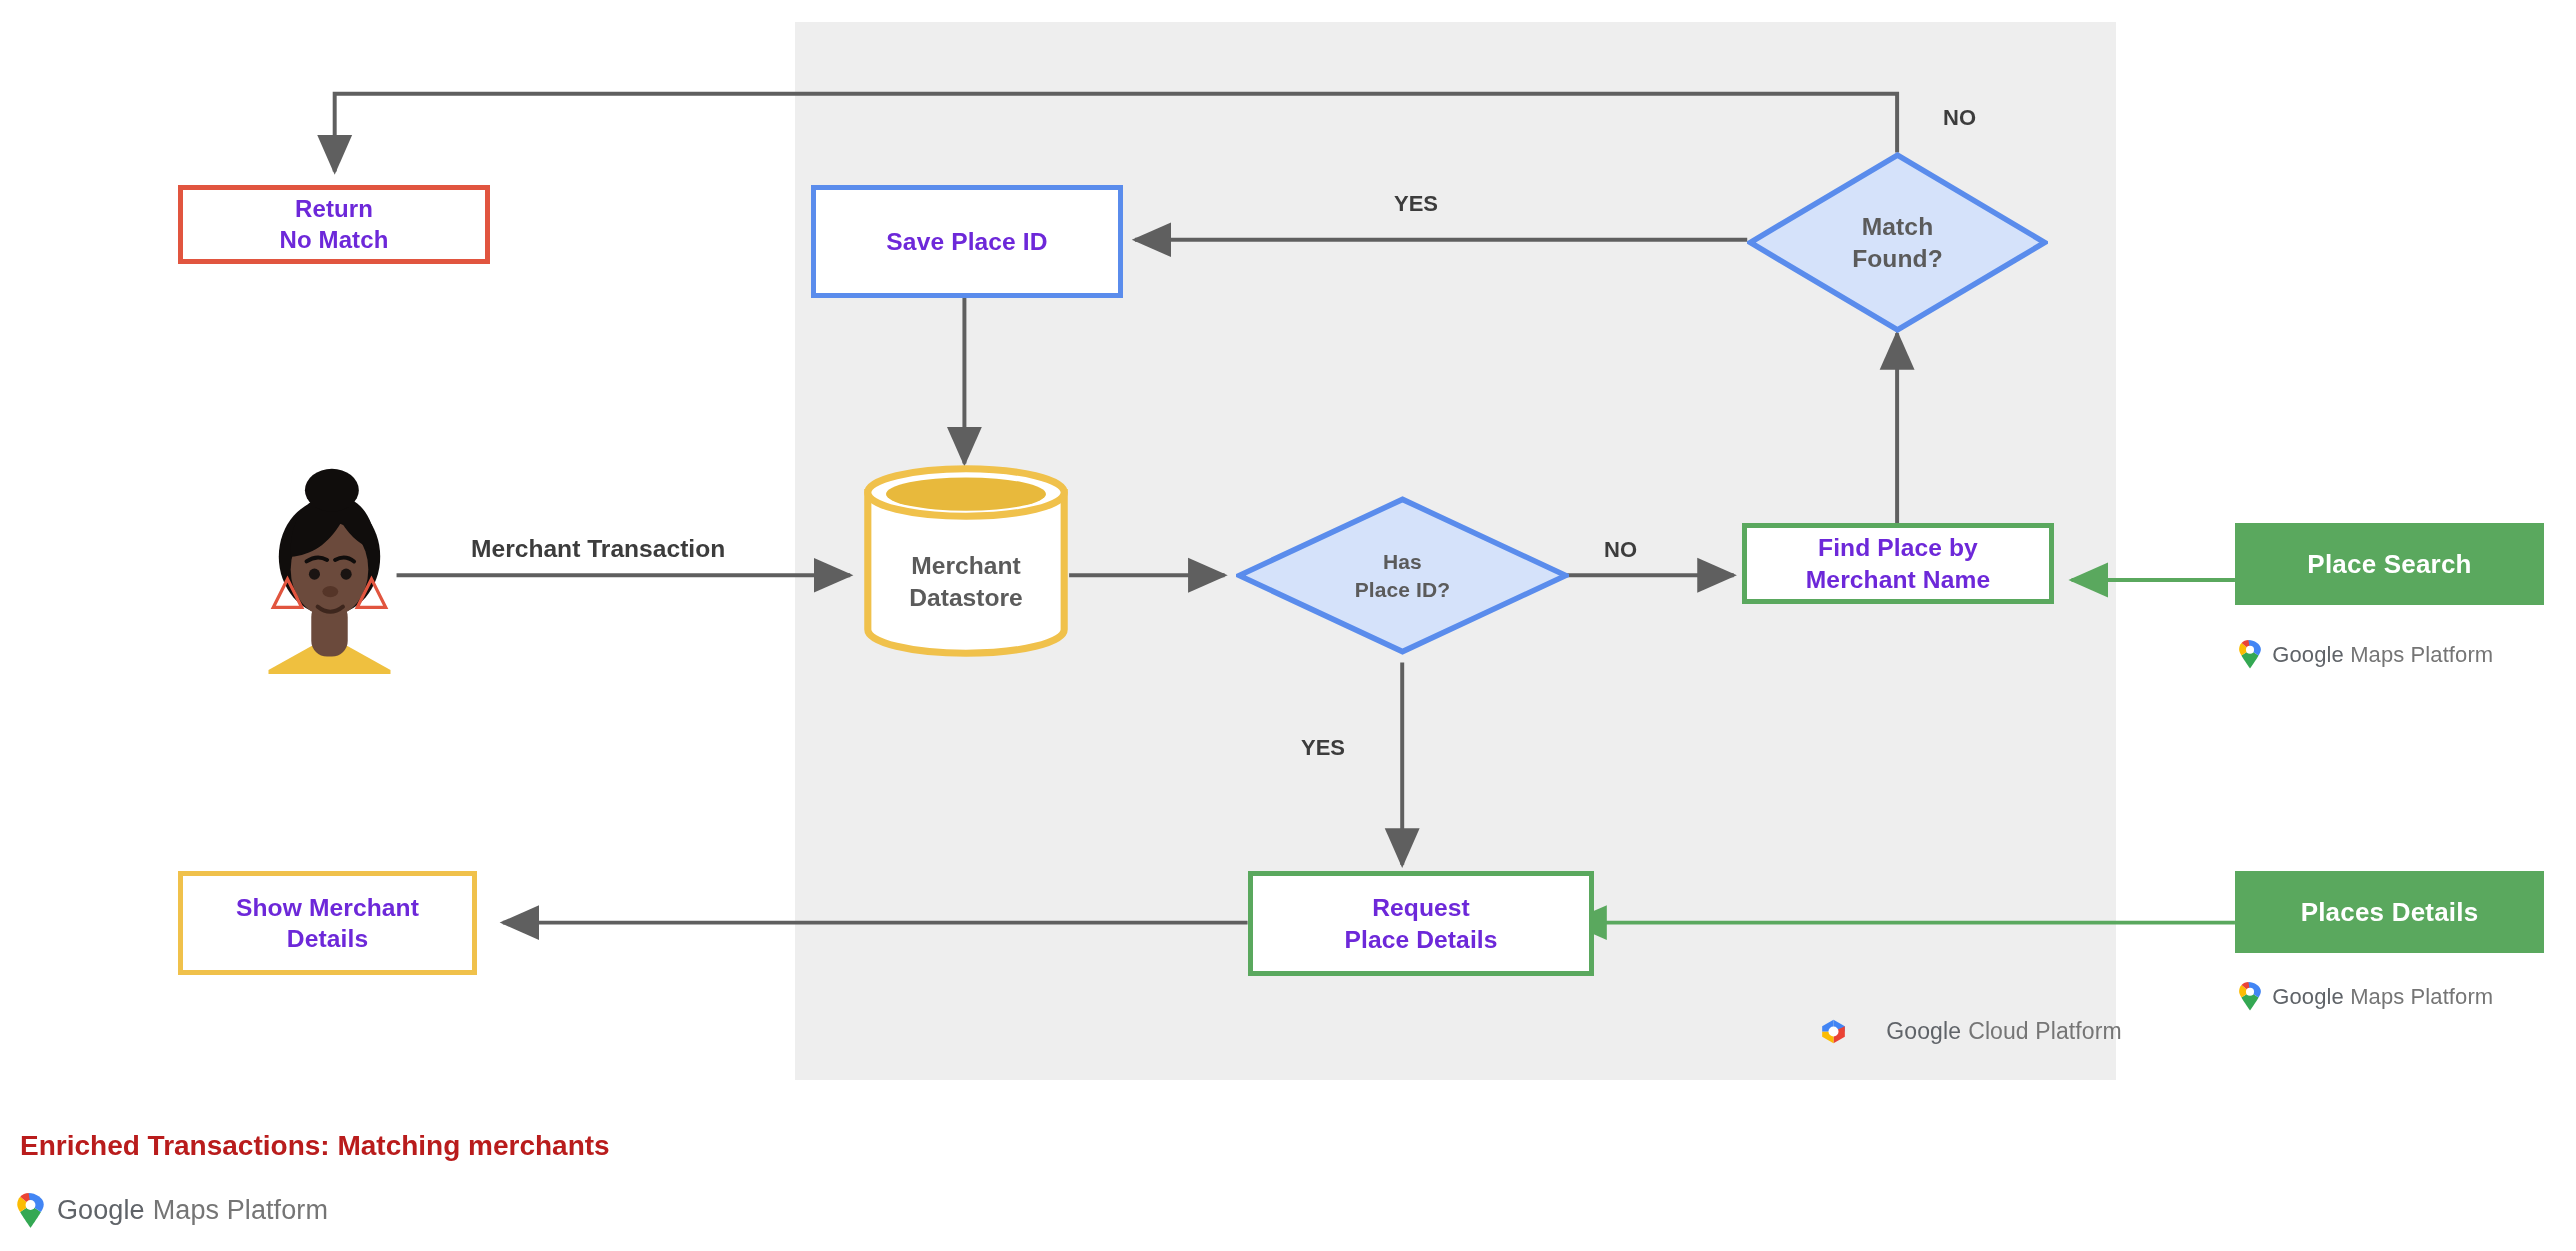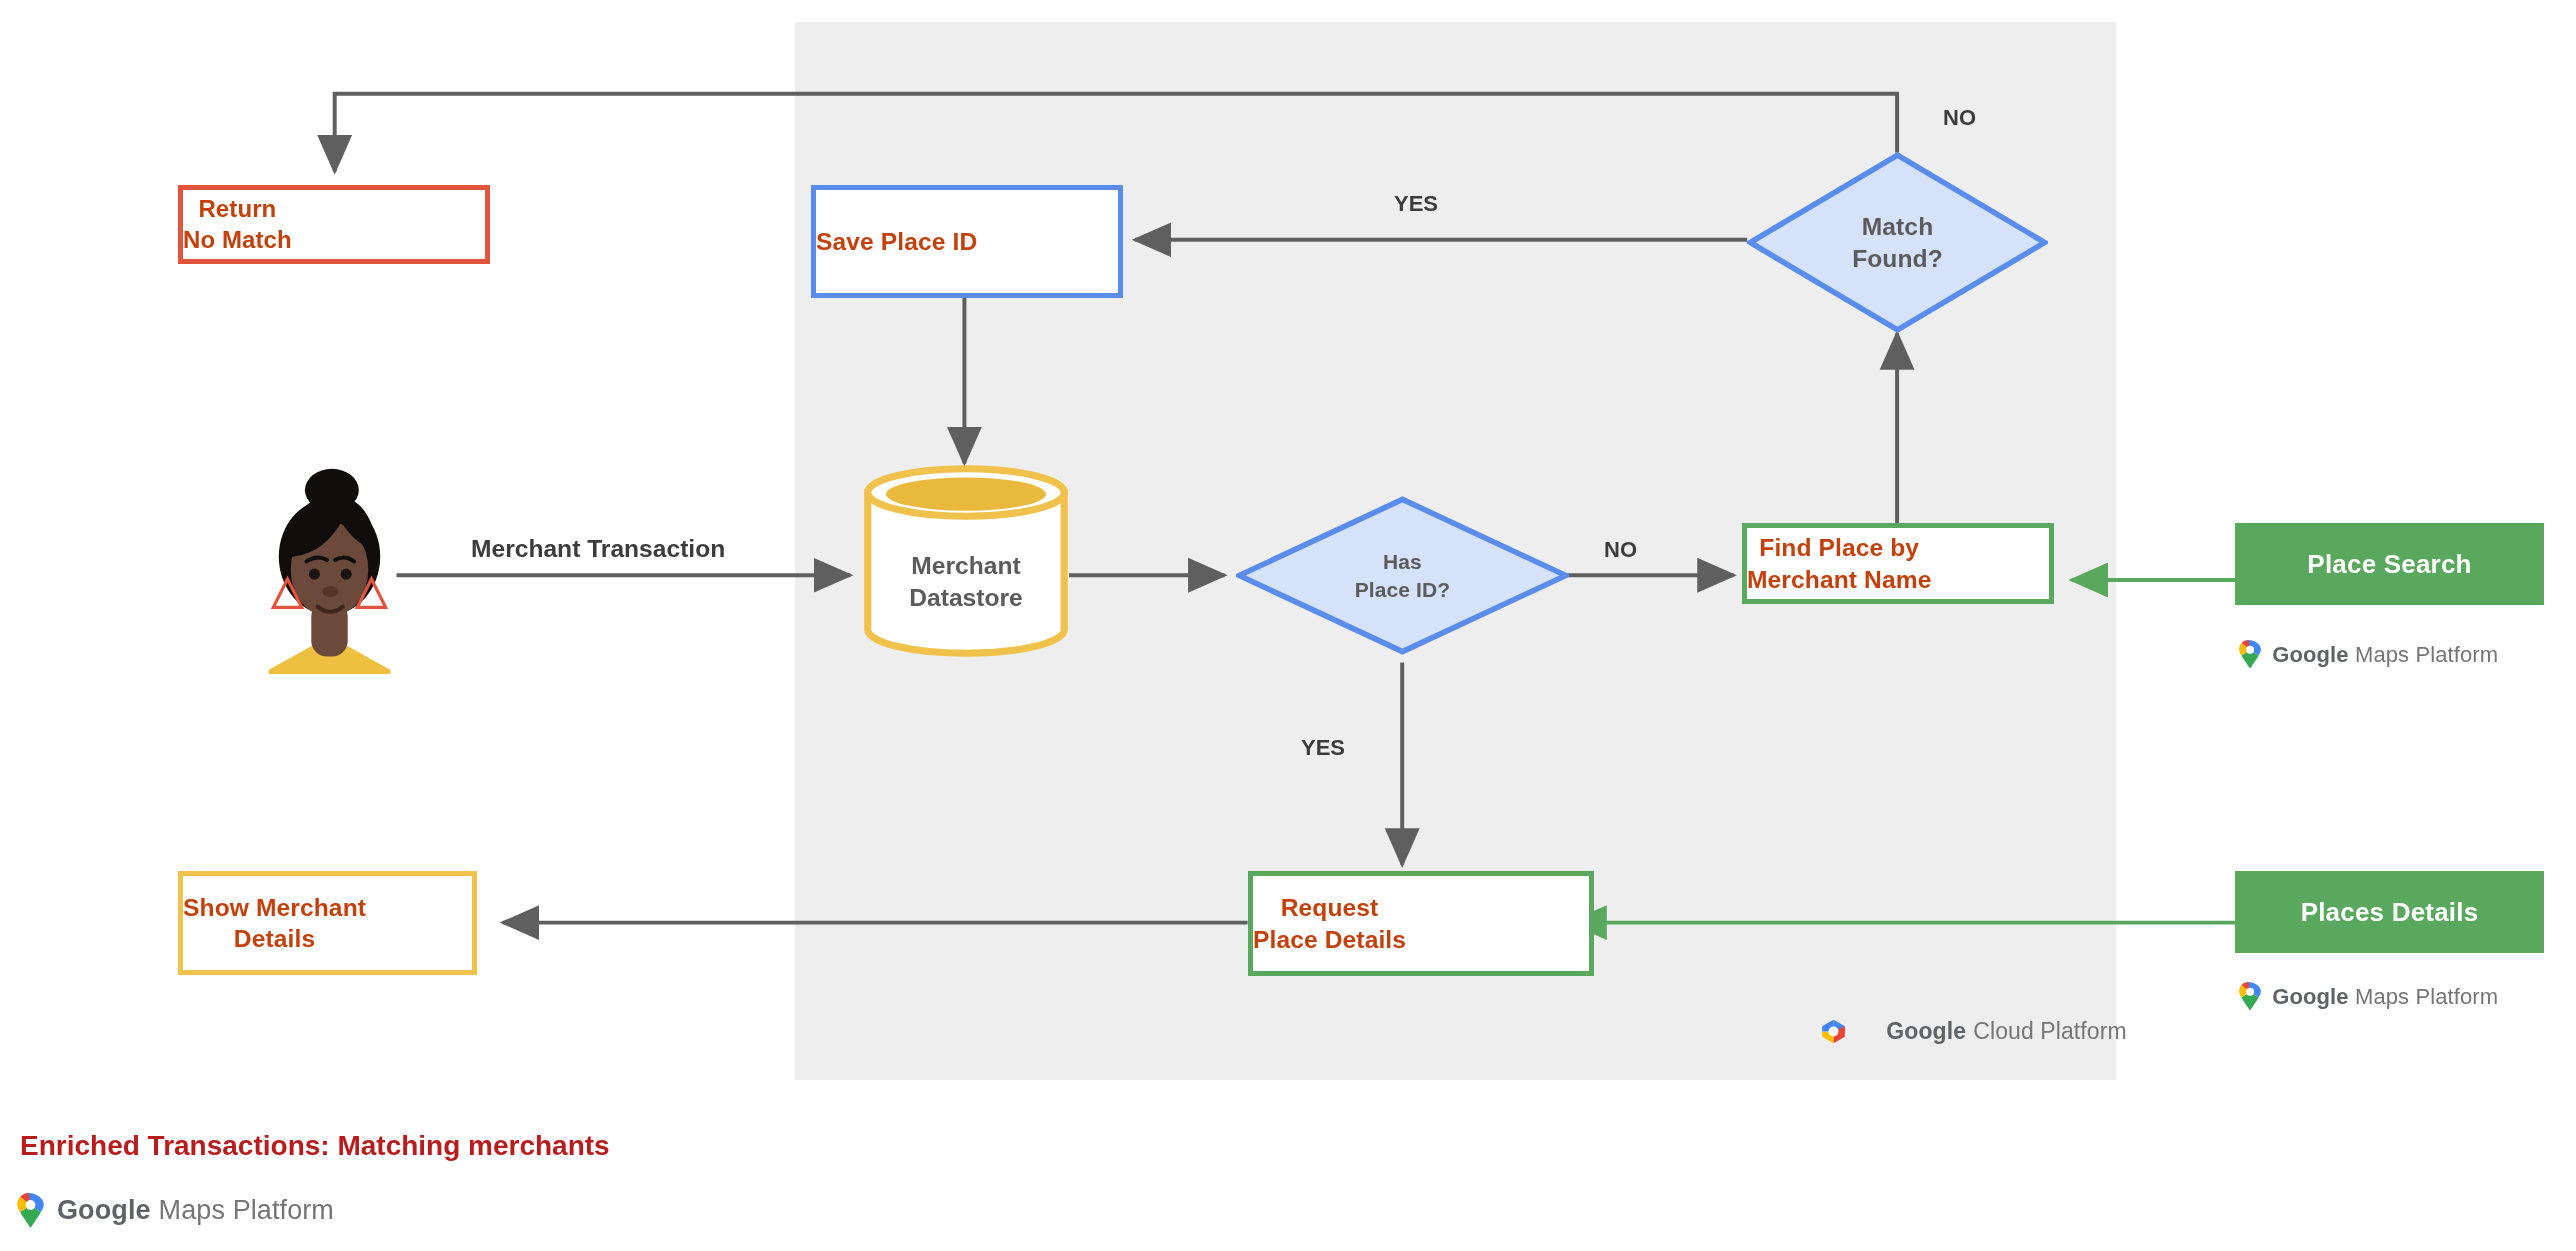--- a/index.html
+++ b/index.html
@@ -36,23 +36,23 @@
     height: 1252px;
     pointer-events: none;
   }
   
   .node {
     position: absolute;
     box-sizing: border-box;
     background: #ffffff;
     display: flex;
     align-items: center;
-    justify-content: flex-start;
+    justify-content: center;
     text-align: center;
-    color: #c2410c;
+    color: #6d28d9;
     font-weight: bold;
     line-height: 1.28;
     letter-spacing: 0.1px;
   }
   .node.red    { border: 5.6px solid #e1553f; }
   .node.blue   { border: 5.6px solid #5a8cec; }
   .node.green  { border: 5.6px solid #5aa85e; }
   .node.yellow { border: 5.6px solid #f0c14b; }
 
   
@@ -120,21 +120,21 @@
     align-items: center;
     white-space: nowrap;
   }
   .logo-lockup .logo-text {
     color: #757575;
     font-weight: normal;
     letter-spacing: 0.1px;
   }
   .logo-lockup .logo-text b {
     color: #5f6368;
-    font-weight: bold;
+    font-weight: normal;
   }
   .logo-mark { flex: 0 0 auto; display: block; }
 
   
   .caption {
     position: absolute;
     color: #b91c1c;
     font-weight: bold;
     white-space: nowrap;
   }

